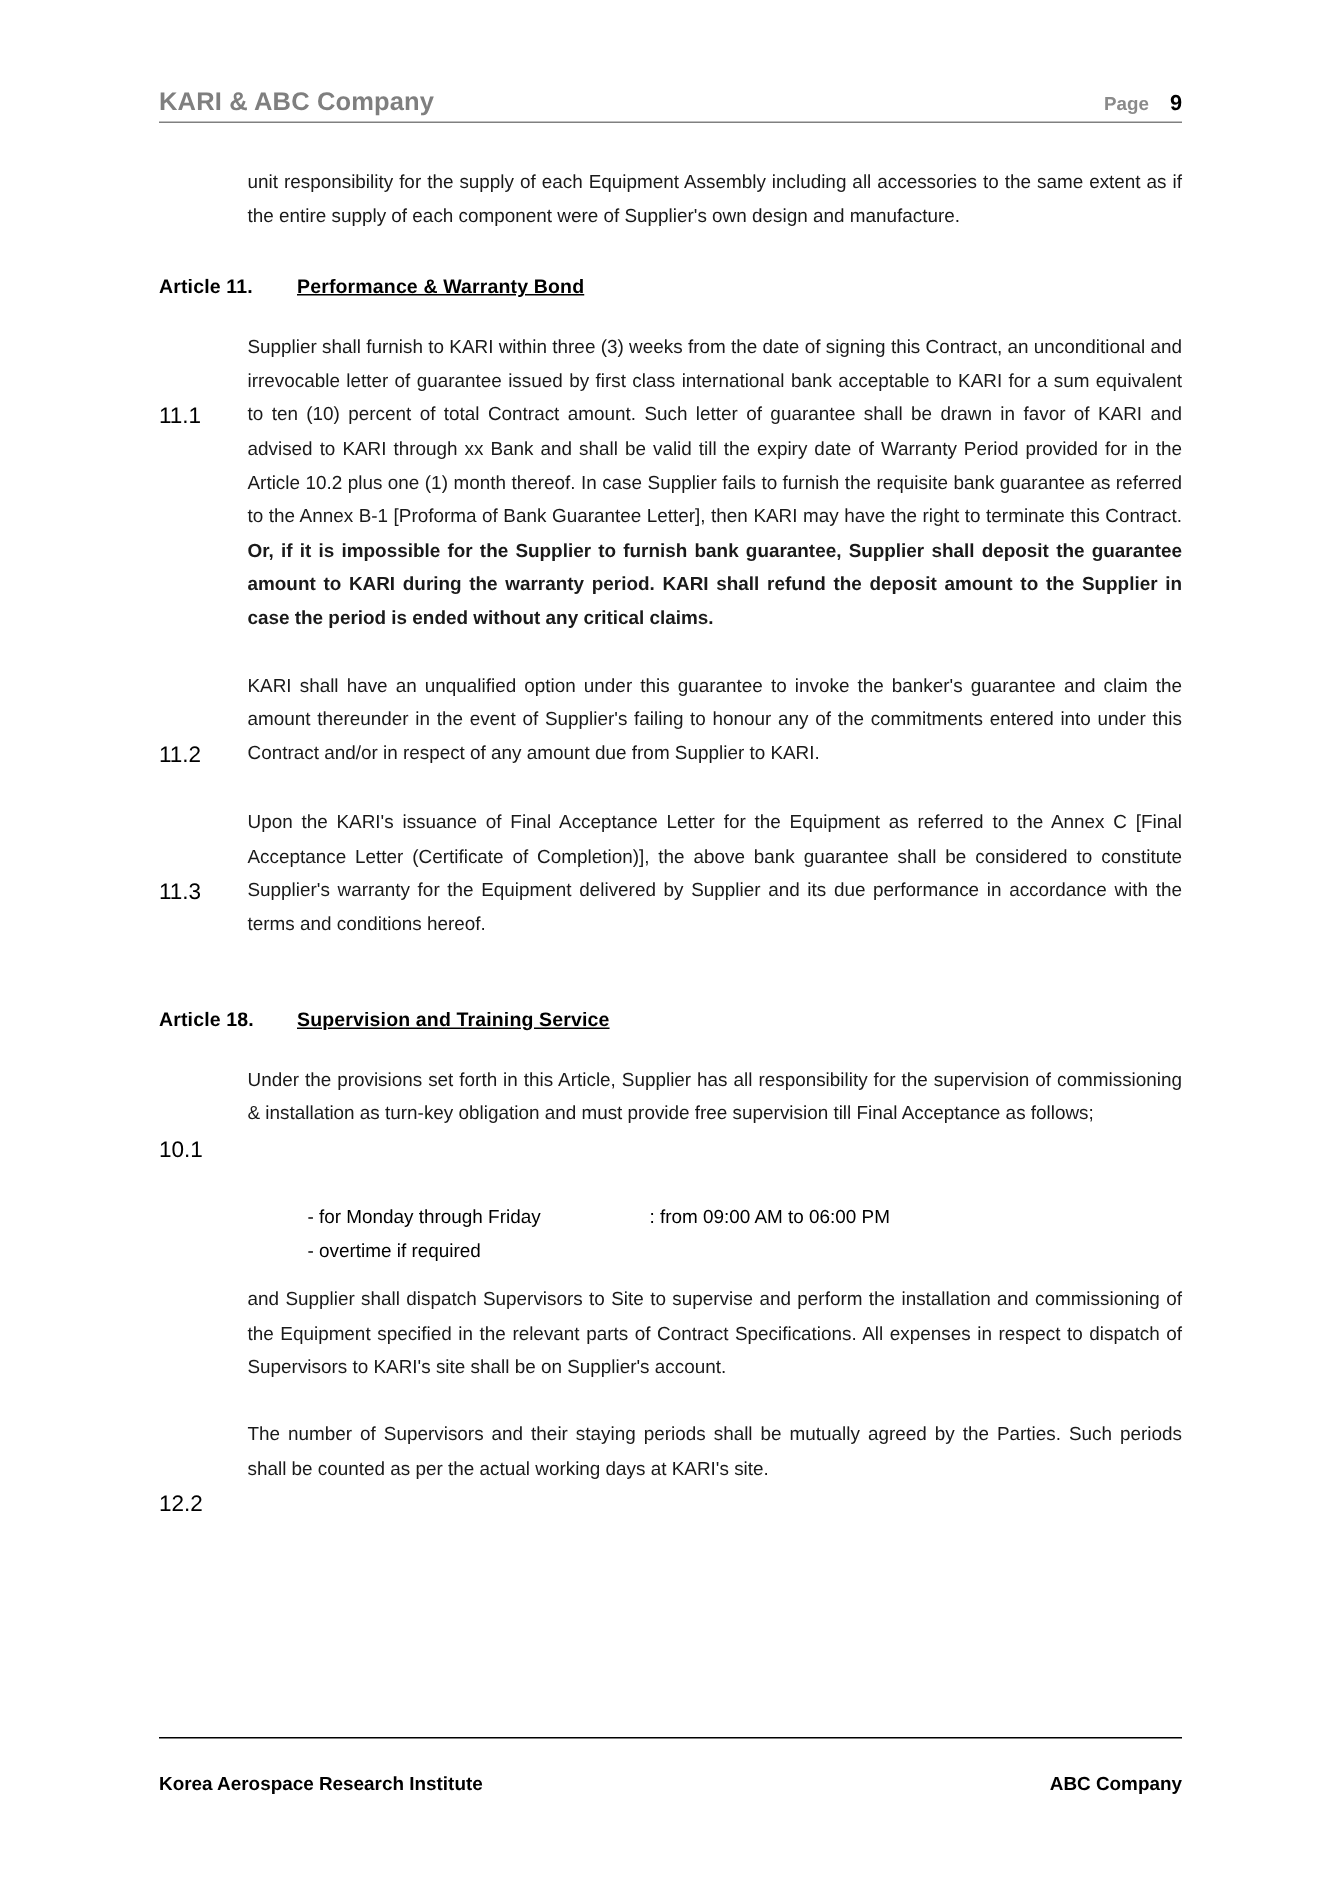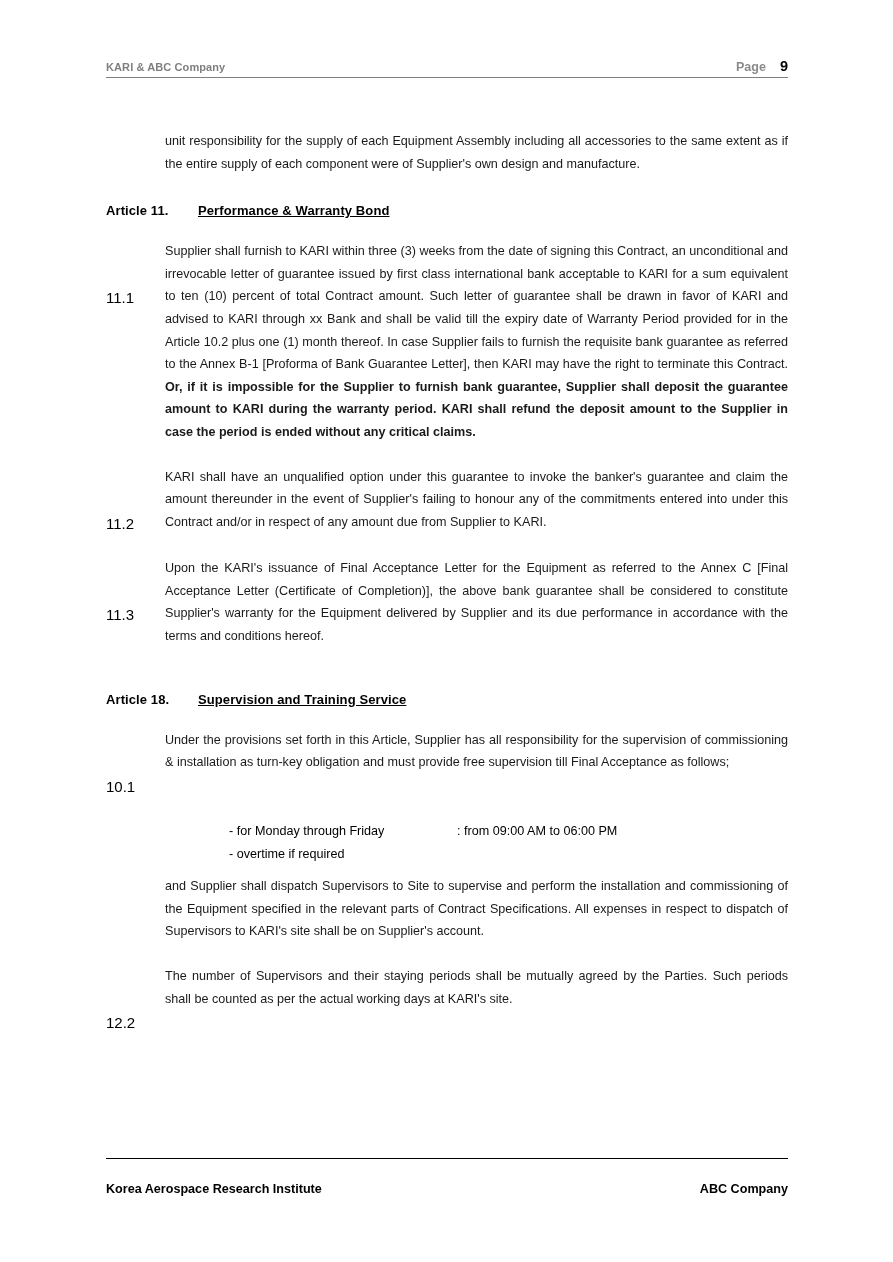--- a/index.html
+++ b/index.html
@@ -33,21 +33,21 @@
   
   .doc-header {
     display: flex;
     align-items: baseline;
     justify-content: space-between;
     border-bottom: 1.6px solid #808080;
     padding-bottom: 3px;
     margin-bottom: 0px;
   }
   .doc-header .left {
-    font-size: 11px;
+    font-size: 17px;
     font-weight: bold;
     color: #7f7f7f;
     letter-spacing: 0.1px;
     text-align: right;
   }
   .doc-header .right {
     display: flex;
     align-items: baseline;
     gap: 14px;
     padding-left: 48px;
@@ -65,21 +65,21 @@
 
   
   .para {
     font-size: 12.6px;
     line-height: 22.6px;
     text-align: justify;
     text-justify: inter-word;
     color: #1a1a1a;
   }
   .intro-para {
-    margin-top: 52px;
+    margin-top: 28px;
     margin-left: 59px;
     width: 623px;
   }
   .article-title {
     margin-top: 28px;
     font-size: 13px;
     font-weight: bold;
     text-decoration: underline;
     letter-spacing: 0.1px;
   }
@@ -106,21 +106,20 @@
     font-weight: bold;
   }
   .sub-list {
     margin-top: 22px;
     margin-left: 99px;
     font-size: 12.6px;
     line-height: 22.6px;
   }
   .sub-list .row {
     white-space: pre;
-    margin-left: 24px;
   }
   .sub-list .label {
     display: inline-block;
     width: 228px;
   }
   .follow-para {
     margin-top: 10px;
     margin-left: 59px;
     width: 623px;
   }

